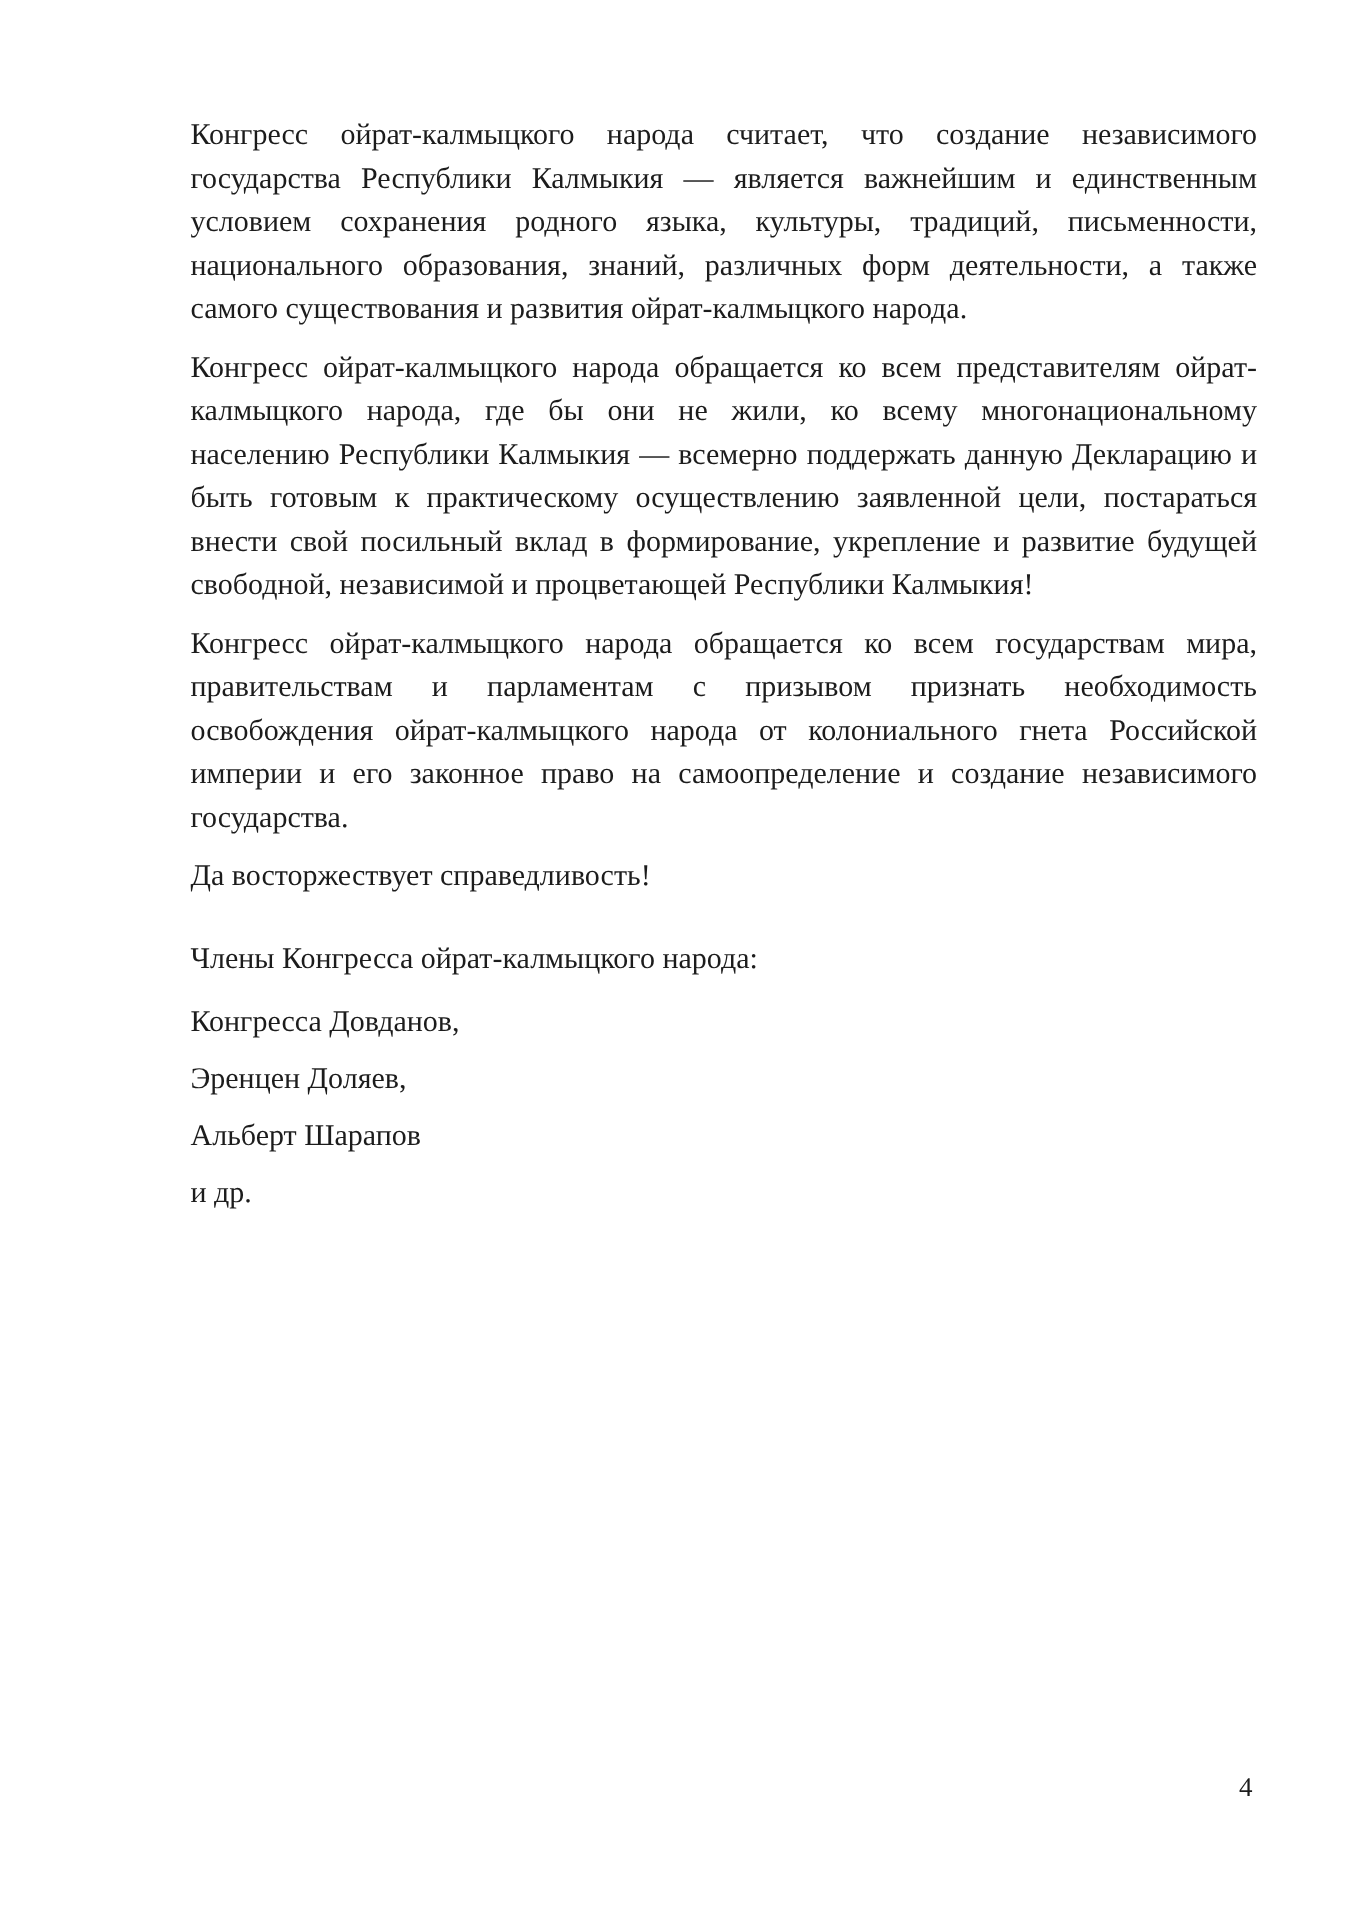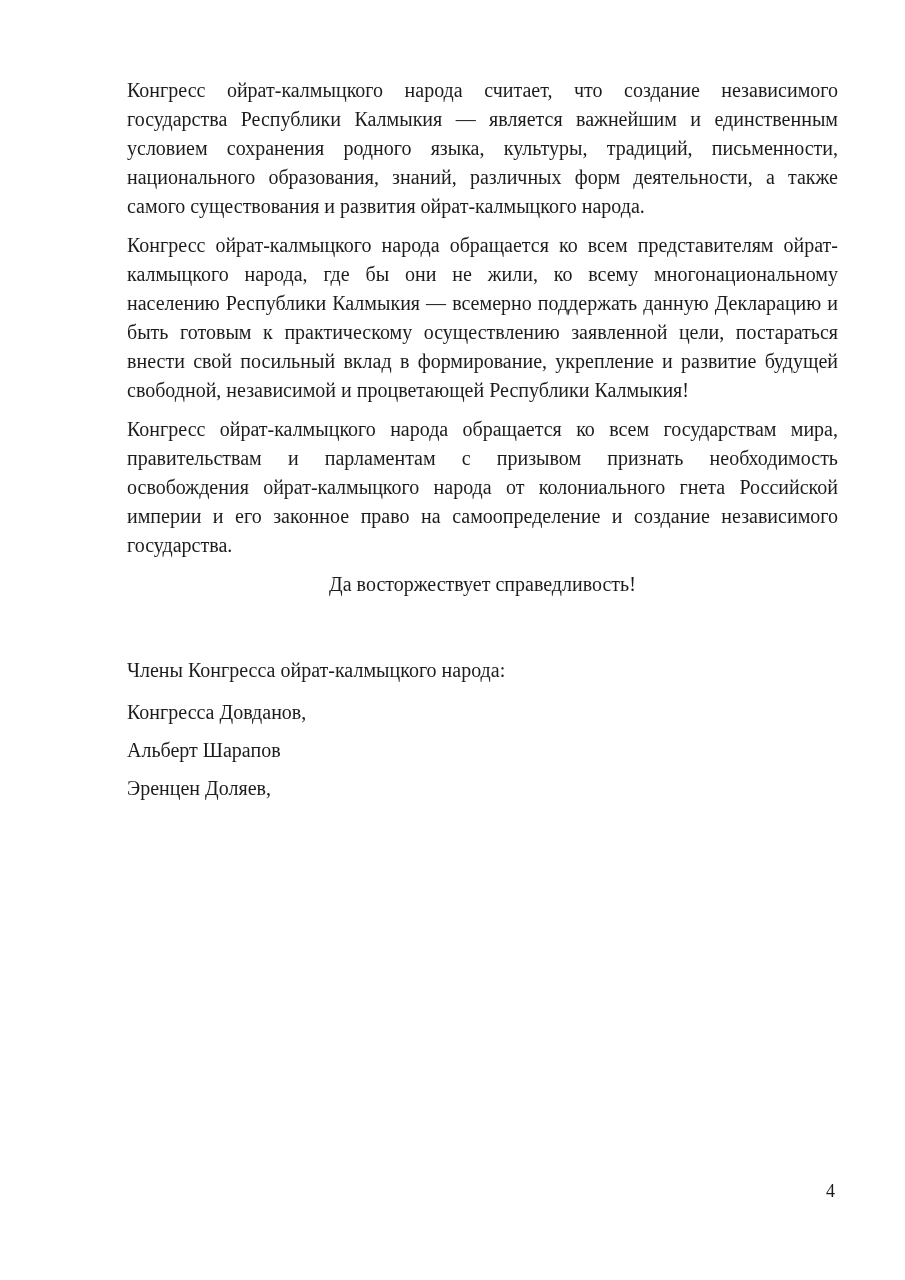--- a/index.html
+++ b/index.html
@@ -29,24 +29,24 @@
     font-size: 20px;
     line-height: 29px;
   }
   .body-paragraph {
     margin: 0 0 10px 0;
     text-align: justify;
     text-justify: inter-word;
   }
   .slogan {
     margin: 0;
-    text-align: center;
+    text-align: left;
   }
   .members-heading {
-    margin: 57px 0 13px 0;
+    margin: 26px 0 13px 0;
     text-align: left;
   }
   .member-line {
     margin: 0 0 9px 0;
     text-align: left;
     line-height: 29px;
   }
   .page-number {
     position: absolute;
     left: 826px;
@@ -68,21 +68,22 @@
     <p class="body-paragraph">Конгресс ойрат-калмыцкого народа обращается ко всем представителям ойрат-калмыцкого народа, где бы они не жили, ко всему многонациональному населению Республики Калмыкия — всемерно поддержать данную Декларацию и быть готовым к практическому осуществлению заявленной цели, постараться внести свой посильный вклад в формирование, укрепление и развитие будущей свободной, независимой и процветающей Республики Калмыкия!</p>
 
     <p class="body-paragraph">Конгресс ойрат-калмыцкого народа обращается ко всем государствам мира, правительствам и парламентам с призывом признать необходимость освобождения ойрат-калмыцкого народа от колониального гнета Российской империи и его законное право на самоопределение и создание независимого государства.</p>
 
     <p class="slogan">Да восторжествует справедливость!</p>
 
     <p class="members-heading">Члены Конгресса ойрат-калмыцкого народа:</p>
 
     <div>
       <p class="member-line">Конгресса Довданов,</p>
+      <p class="member-line">Эренцен Доляев,</p>
       <p class="member-line">Альберт Шарапов</p>
-      <p class="member-line">Эренцен Доляев,</p>
+      <p class="member-line">и др.</p>
     </div>
 
   </div>
 
   <div class="page-number">4</div>
 
 </div>
 
 </body></html>

